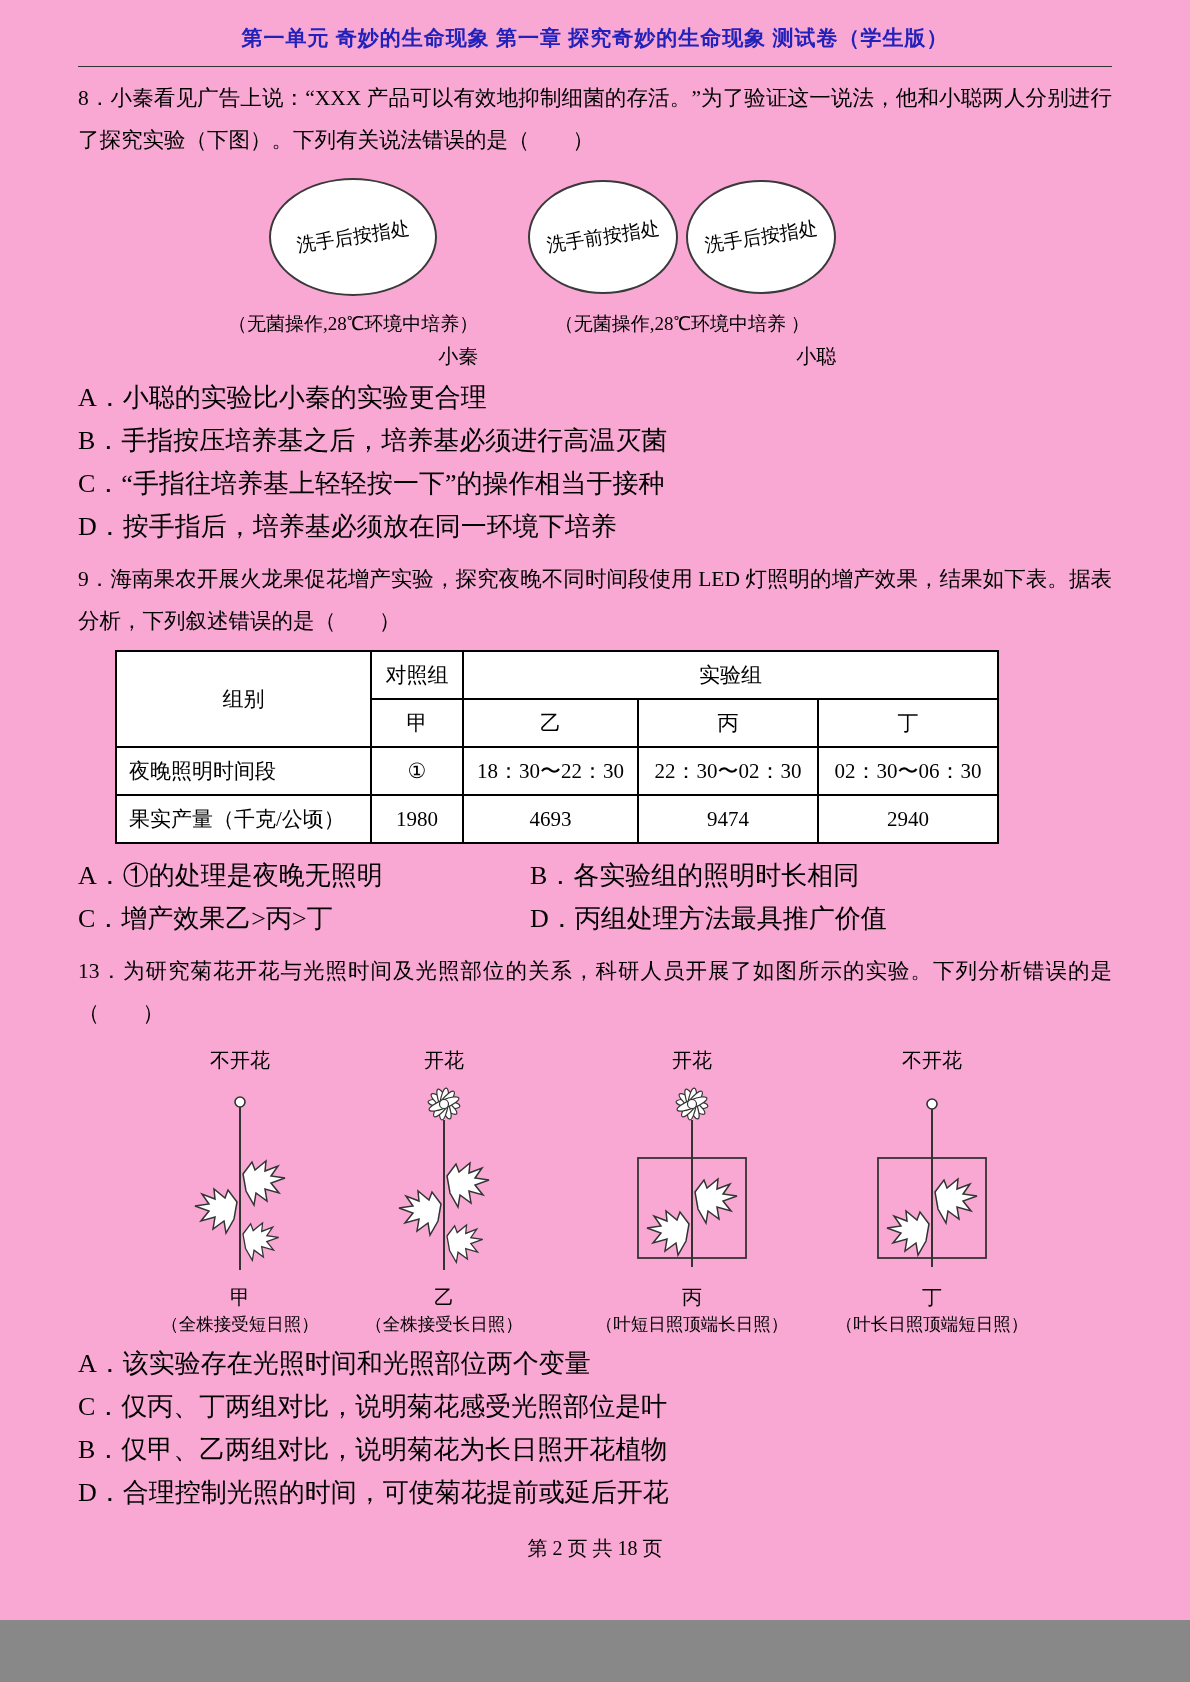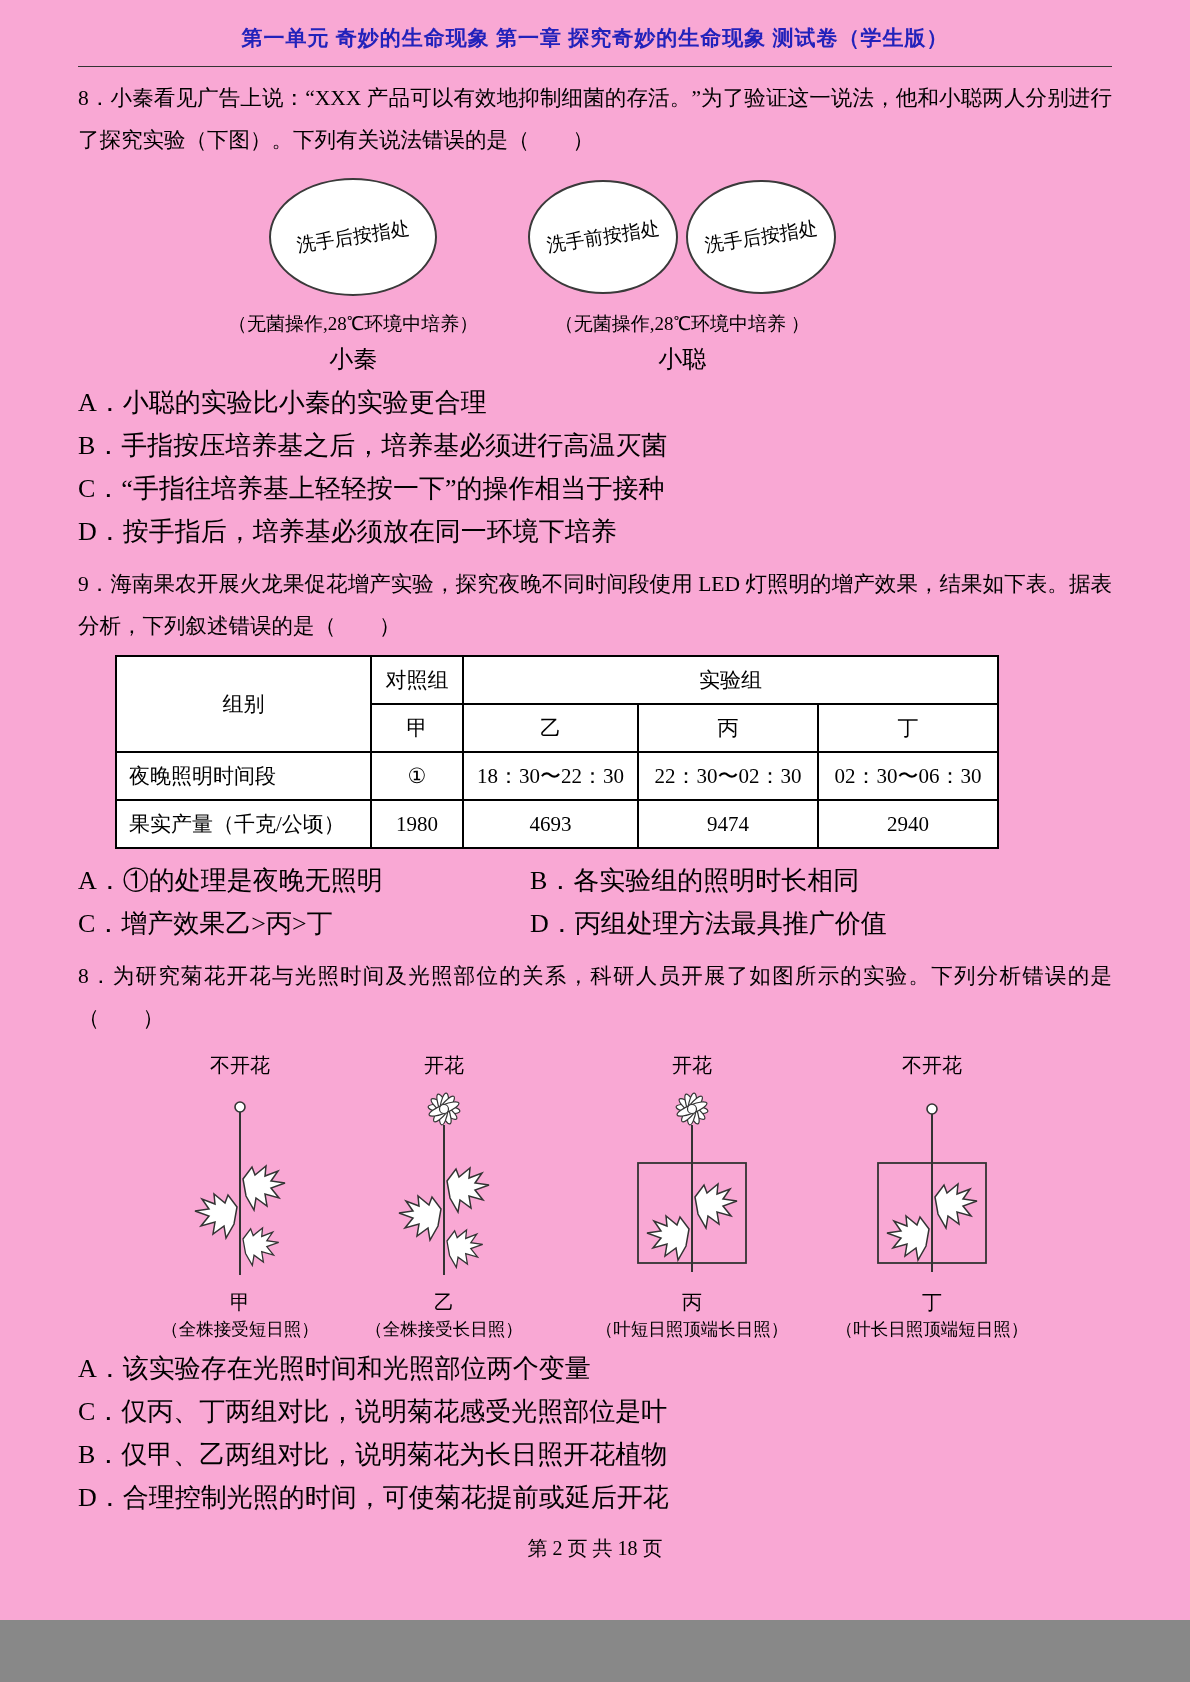--- a/index.html
+++ b/index.html
@@ -24,21 +24,21 @@
   .dish-row { display:flex; gap:8px; align-items:center; justify-content:center; height:124px; }
   .dish {
     border:2px solid #3a3a3a; border-radius:50%;
     display:flex; align-items:center; justify-content:center;
     font-size:19px; background:#fff; white-space:nowrap;
   }
   .dish.big { width:168px; height:118px; }
   .dish.small { width:150px; height:114px; }
   .dish span { transform:rotate(-9deg); display:inline-block; }
   .fig-cap { font-size:19px; margin-top:12px; white-space:nowrap; }
-  .fig-name { font-size:24px; margin-top:6px; }
+  .fig-name { font-size:20px; margin-top:6px;text-align:right; }
 
   
   table.q9table { border-collapse:collapse; margin:8px 0 10px 37px; table-layout:fixed; }
   .q9table td {
     border:2px solid #000; font-size:21px; text-align:center;
     padding:9px 8px; height:48px; background:#fff; font-weight:normal;margin-left:44px;
   }
   .q9table td.left { text-align:left; padding-left:12px; }
 
   
@@ -145,21 +145,21 @@
 
     <div class="options two-col">
       <div class="option">A．①的处理是夜晚无照明</div>
       <div class="option">B．各实验组的照明时长相同</div>
       <div class="option">C．增产效果乙&gt;丙&gt;丁</div>
       <div class="option">D．丙组处理方法最具推广价值</div>
     </div>
   </section>
 
   <section>
-    <p class="qtext">8．为研究菊花开花与光照时间及光照部位的关系，科研人员开展了如图所示的实验。下列分析错误的是（　　）</p>
+    <p class="qtext">13．为研究菊花开花与光照时间及光照部位的关系，科研人员开展了如图所示的实验。下列分析错误的是（　　）</p>
 
     <svg width="0" height="0" style="position:absolute" aria-hidden="true">
       <defs>
         <path id="leafL" d="M0 0 L-9 -12 L-12 -4 L-23 -13 L-22 -3 L-35 -8 L-28 2 L-42 4 L-28 9 L-36 19 L-22 15 L-24 27 L-13 19 L-11 31 L-3 17 Z" fill="#fff" stroke="#333" stroke-width="1.5"></path>
         <g id="flower" fill="#fff" stroke="#333" stroke-width="1.2">
           <ellipse rx="16" ry="4.2" transform="rotate(8)"></ellipse>
           <ellipse rx="16" ry="4.2" transform="rotate(38)"></ellipse>
           <ellipse rx="16" ry="4.2" transform="rotate(68)"></ellipse>
           <ellipse rx="16" ry="4.2" transform="rotate(98)"></ellipse>
           <ellipse rx="16" ry="4.2" transform="rotate(128)"></ellipse>

